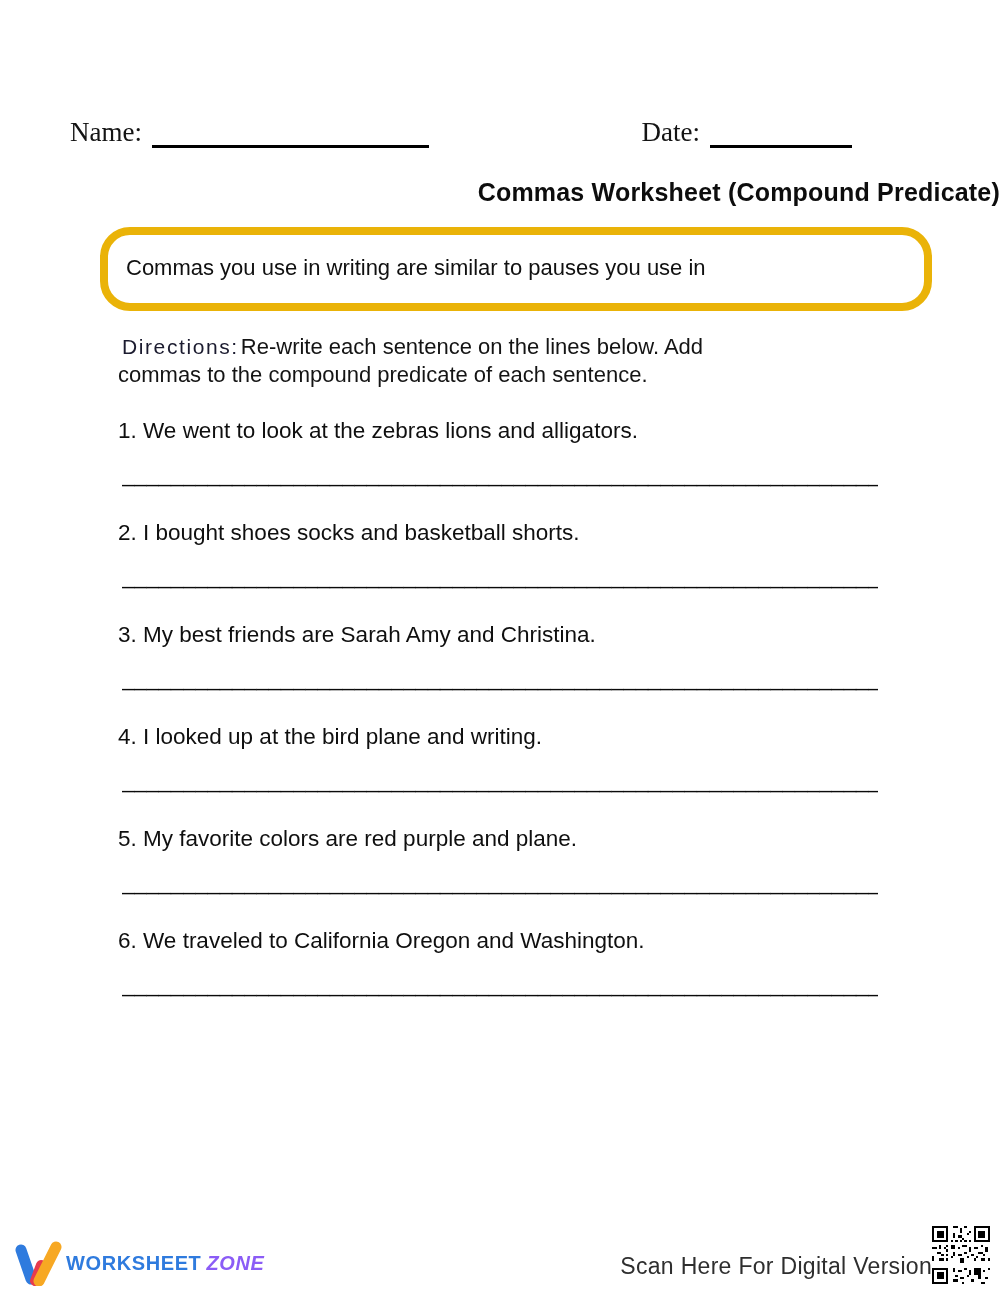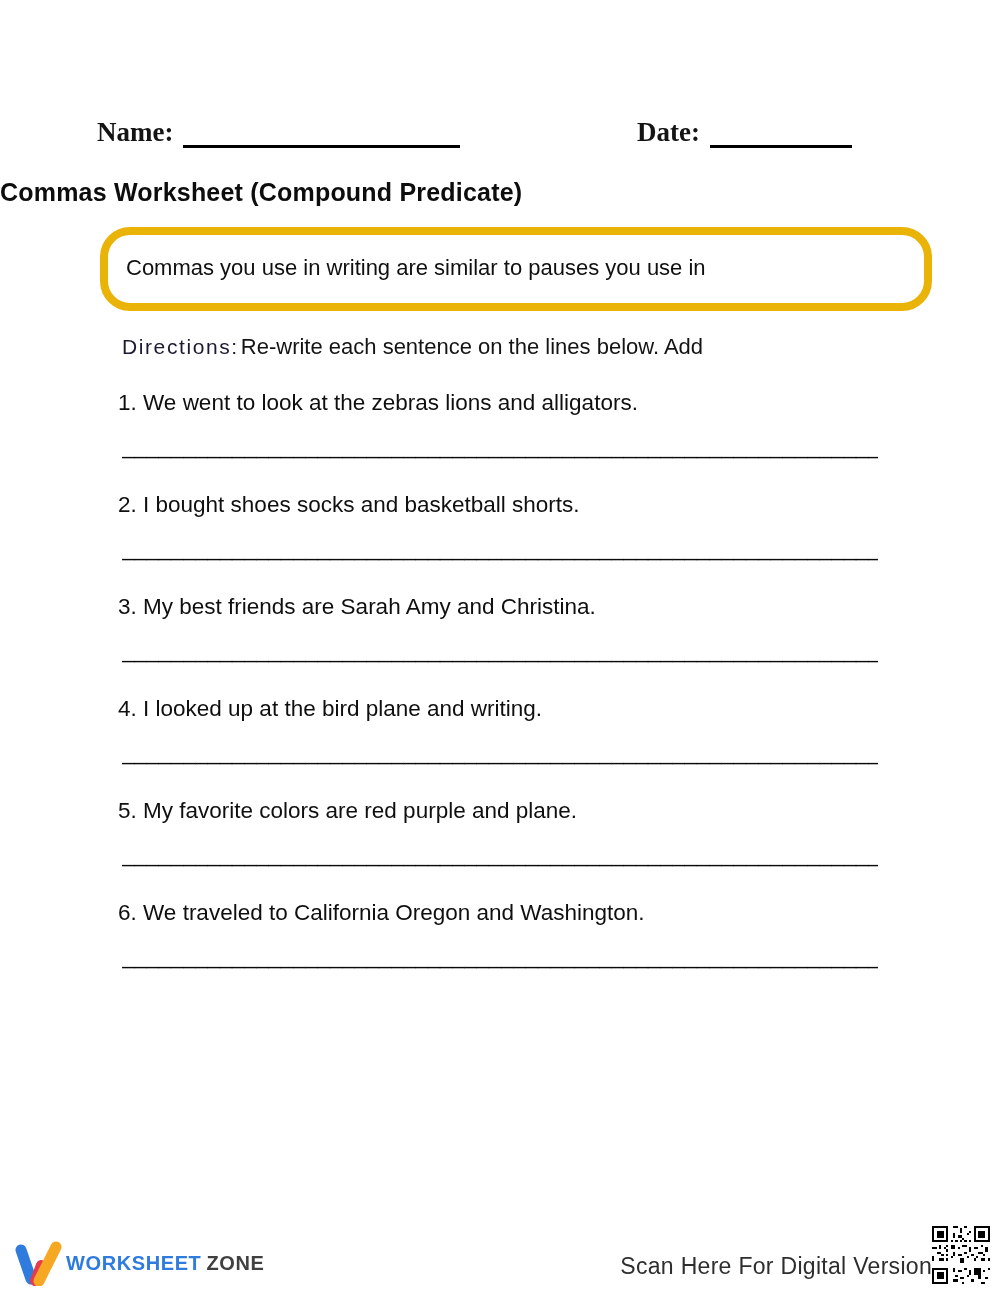--- a/index.html
+++ b/index.html
@@ -8,35 +8,36 @@
     position:relative;
     width:1000px; height:1294px;
     background:#ffffff;
     font-family:"Liberation Sans", sans-serif;
     color:#141414;
     overflow:hidden;
   }
   
   .header-row {
     display:flex; justify-content:space-between;
-    padding:116px 148px 0 97px;
+    padding:116px 148px 0 70px;
     font-family:"Liberation Serif", serif;
-    font-weight:700; font-size:27px;
+    font-weight:400; font-size:27px;
   }
   .field { display:flex; align-items:flex-end; }
   .field-label { line-height:32px; }
   .write-line { display:inline-block; border-bottom:3px solid #000; height:28px; margin-left:10px; }
   .name-line { width:277px; }
   .date-line { width:142px; }
 
   
   .title {
-    margin-top:30px; text-align:left;
+    margin-top:30px; text-align:right;
     font-size:25px; font-weight:700; letter-spacing:0.2px;
     color:#0d0d0d;
+    padding-left:19px;
   }
 
   
   .intro-box {
     margin:20px 68px 0 100px;
     border:8px solid #eab308; border-radius:30px;
     padding:12px 18px 15px 18px;
     font-size:22px; line-height:41px; color:#101010;
   }
 
@@ -70,21 +71,21 @@
   }
 
   
   .footer-logo {
     position:absolute; left:14px; bottom:8px;
     display:flex; align-items:center;
   }
   .logo-mark { width:48px; height:46px; }
   .brand { font-weight:700; font-size:20px; letter-spacing:0.6px; margin-left:4px; }
   .brand-word1 { color:#2F7BDE; }
-  .brand-word2 { color:#404040; margin-left:5px; }
+  .brand-word2 { color:#8b5cf6; margin-left:5px;font-style:italic; }
   .scan-text {
     position:absolute; right:68px; bottom:14px;
     font-size:23px; color:#2e2e2e; letter-spacing:0.3px;
   }
   .qr { position:absolute; right:10px; bottom:10px; width:58px; height:58px; }
 </style>
 </head>
 <body>
 
 <div class="page">
@@ -101,20 +102,21 @@
   </div>
 
   <div class="title">Commas Worksheet (Compound Predicate)</div>
 
   <div class="intro-box">
     <div>Commas you use in writing are similar to pauses you use in</div>
   </div>
 
   <div class="directions">
     <div><span class="directions-label">Directions:</span><span>Re-write each sentence on the lines below. Add</span></div>
+    <div>commas to the compound predicate of each sentence.</div>
   </div>
 
 
   <div class="questions">
 
     <div class="question">
       <div class="q-sentence"><span>1.</span> <span>We went to look at the zebras lions and alligators.</span></div>
       <div class="q-line">______________________________________________________________________</div>
     </div>
 

